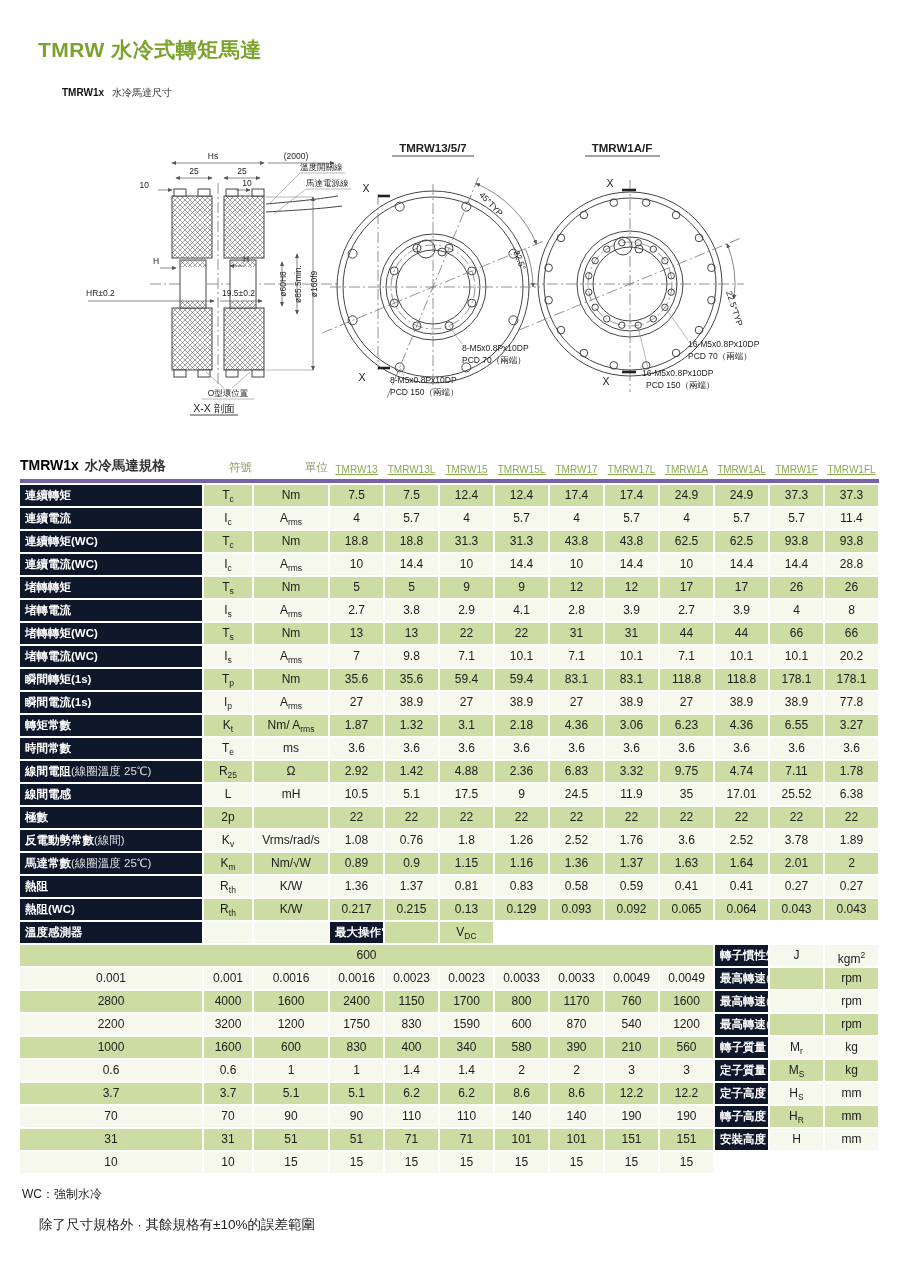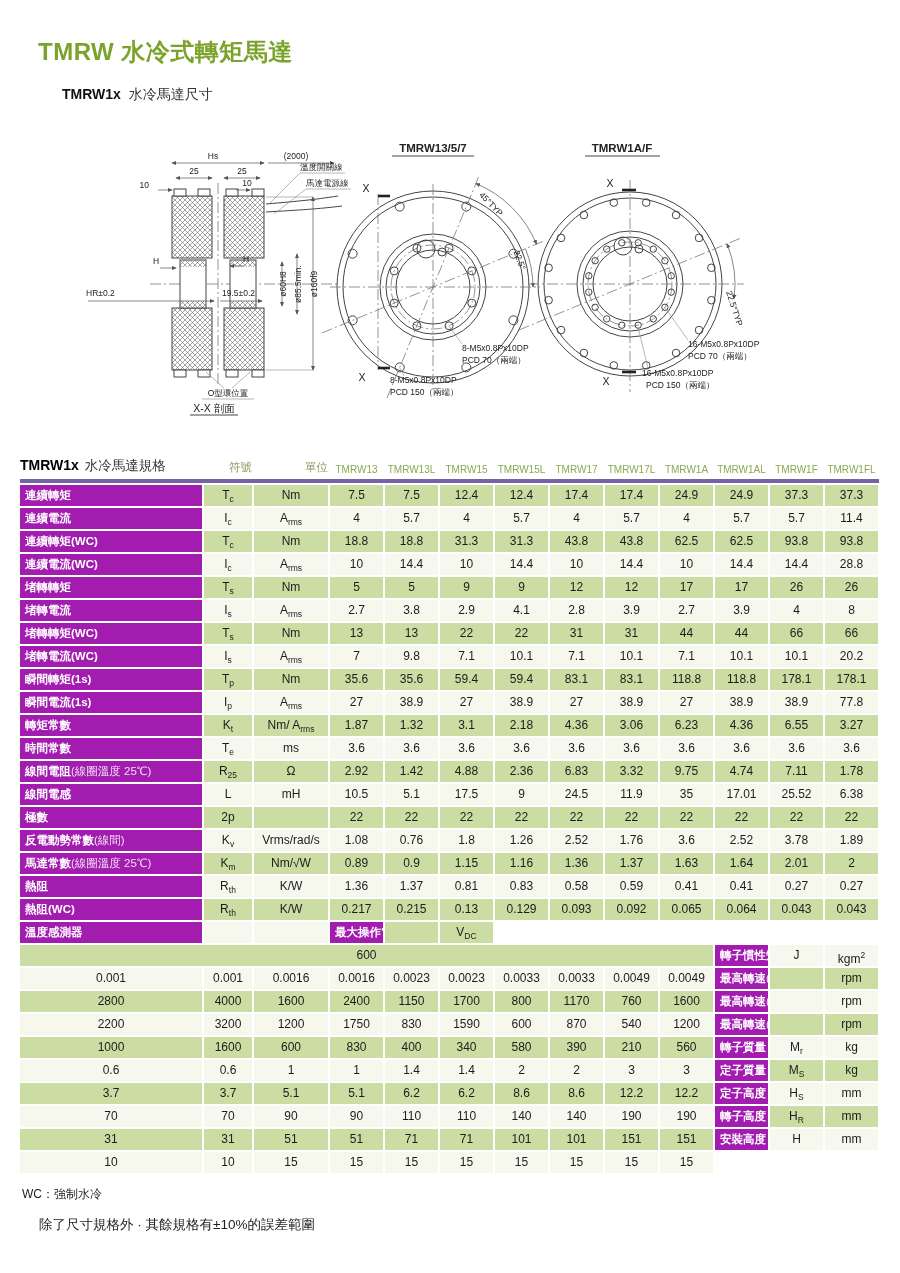--- a/index.html
+++ b/index.html
@@ -1,39 +1,39 @@
 <!DOCTYPE html>
 <html><head>
 <meta charset="utf-8">
 <style>
   html,body{margin:0;padding:0;}
   body{width:900px;height:1273px;background:#ffffff;font-family:"Liberation Sans",sans-serif;position:relative;overflow:hidden;}
-  .page-title{position:absolute;left:38px;top:36px;font-size:24px;font-weight:bold;color:#7ba32b;letter-spacing:.5px;}
-  .page-subtitle{position:absolute;left:62px;top:86px;font-size:14px;color:#333;}
+  .page-title{position:absolute;left:38px;top:36px;font-size:21px;font-weight:bold;color:#7ba32b;letter-spacing:.5px;}
+  .page-subtitle{position:absolute;left:62px;top:86px;font-size:10px;color:#333;}
   .page-subtitle .model{font-weight:bold;color:#111;margin-right:8px;}
   svg{position:absolute;left:0;top:0;}
   svg text{font-size:8.5px;fill:#222;}
   svg .dtitle{font-size:11.5px;font-weight:bold;fill:#222;}
   svg .xlab{font-size:10.5px;fill:#222;}
   svg .seclab{font-size:10.5px;fill:#222;}
   .ln{stroke:#444;stroke-width:1;fill:none;}
   .thin{stroke:#888;stroke-width:.6;fill:none;}
   .cl{stroke:#777;stroke-width:.8;fill:none;stroke-dasharray:11 3 2 3;}
   .dim{stroke:#555;stroke-width:.7;fill:none;}
   .tick{stroke:#222;stroke-width:2.6;}
   .spec-table{position:absolute;left:20px;top:452px;width:859px;}
   .thead{display:grid;grid-template-columns:182px 48px 74px repeat(10,53px);column-gap:2px;align-items:end;height:23px;}
-  .thead .t1{font-size:13.5px;color:#333;white-space:nowrap;}
+  .thead .t1{font-size:13.5px;color:#333;white-space:nowrap;font-weight:bold;}
   .thead .t1 b{color:#000;font-size:14px;margin-right:6px;}
   .thead .h{text-align:right;font-size:11.5px;color:#8e9e66;}
-  .thead .model{color:#8aa851;font-size:10px;text-align:center;white-space:nowrap;}
+  .thead .model{color:#8aa851;font-size:10px;text-align:center;white-space:nowrap;text-decoration:underline;}
   .purple{height:4px;background:#7563a8;margin-top:4px;}
   .tbody{display:grid;grid-template-columns:182px 48px 74px repeat(10,53px);gap:2px;margin-top:2px;}
   .cell{height:21px;line-height:21px;font-size:12px;white-space:nowrap;overflow:hidden;}
-  .lab{background:#a21caf;color:#fff;font-weight:bold;padding-left:5px;font-size:11.5px;}
+  .lab{background:#0f172a;color:#fff;font-weight:bold;padding-left:5px;font-size:11.5px;}
   .lab .note{font-weight:normal;color:rgba(255,255,255,.85);}
   .mid,.val{text-align:center;color:#1c1c1c;}
   .g{background:#cbdda3;}
   .w{background:#f6f8ed;}
   sub{font-size:8.5px;}
   sup{font-size:8.5px;}
   .foot1{position:absolute;left:22px;top:1186px;font-size:12px;color:#222;}
   .foot2{position:absolute;left:22px;top:1216px;font-size:13.5px;color:#222;margin-left:17px;}
 </style>
 </head>

